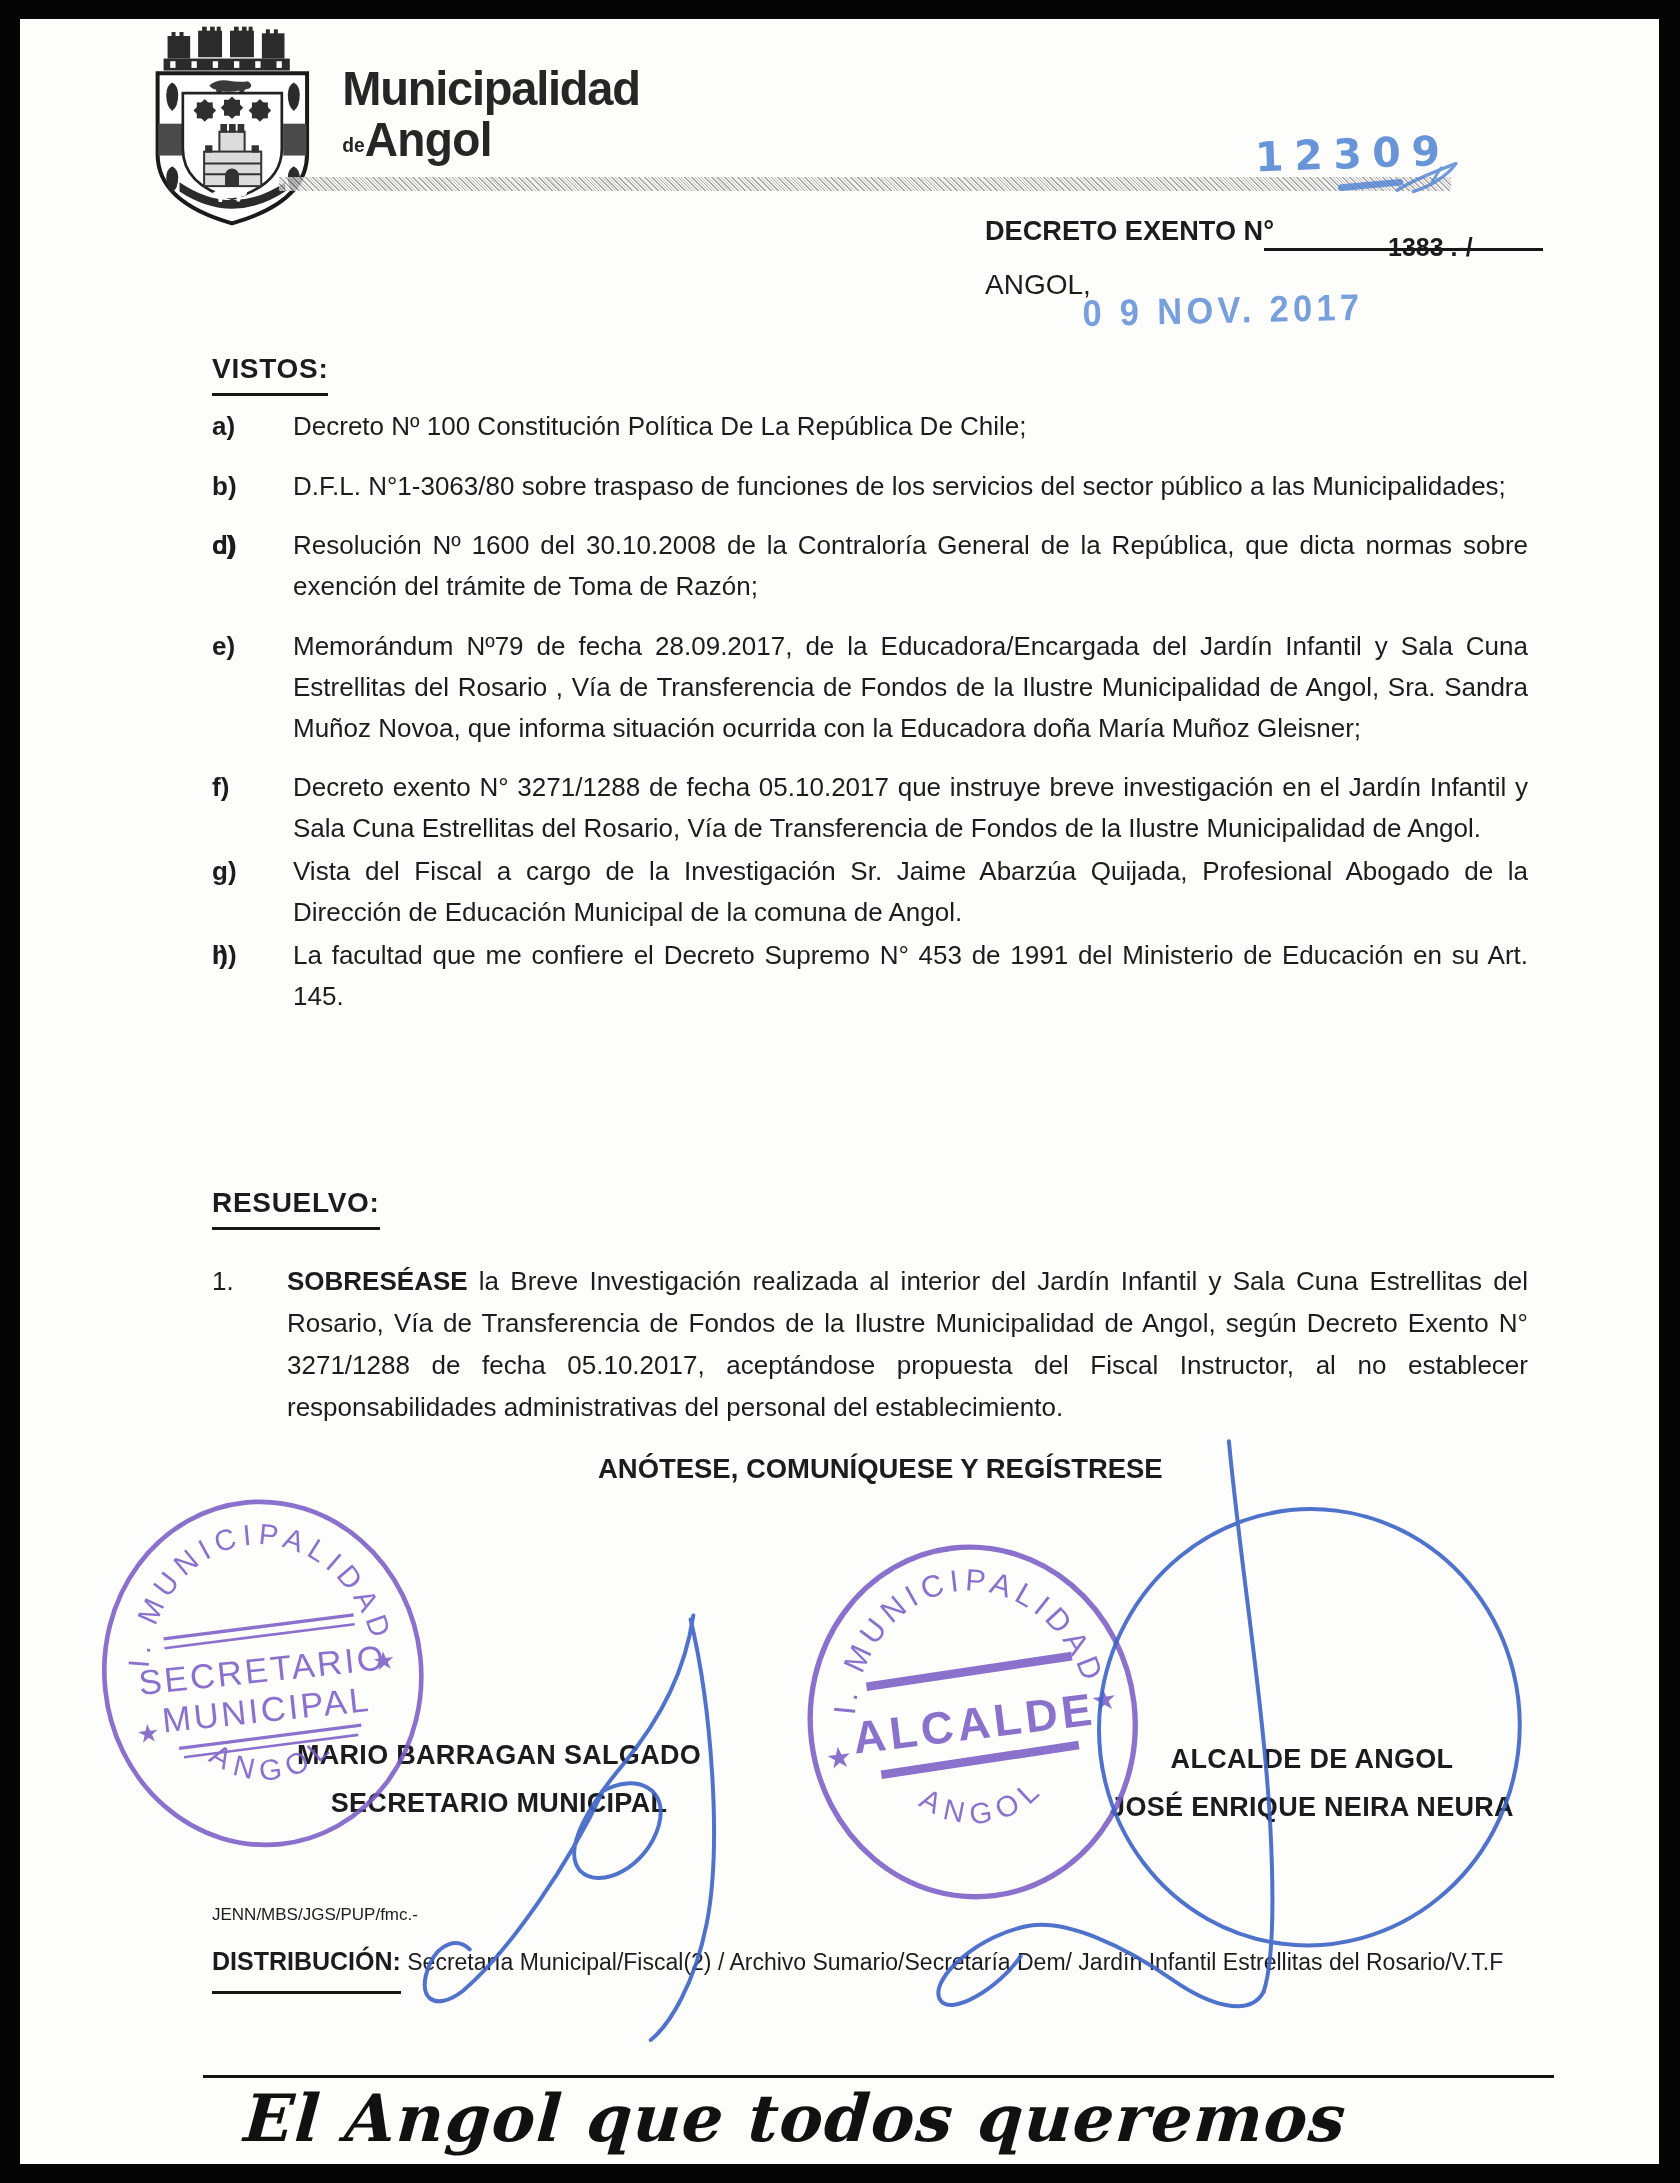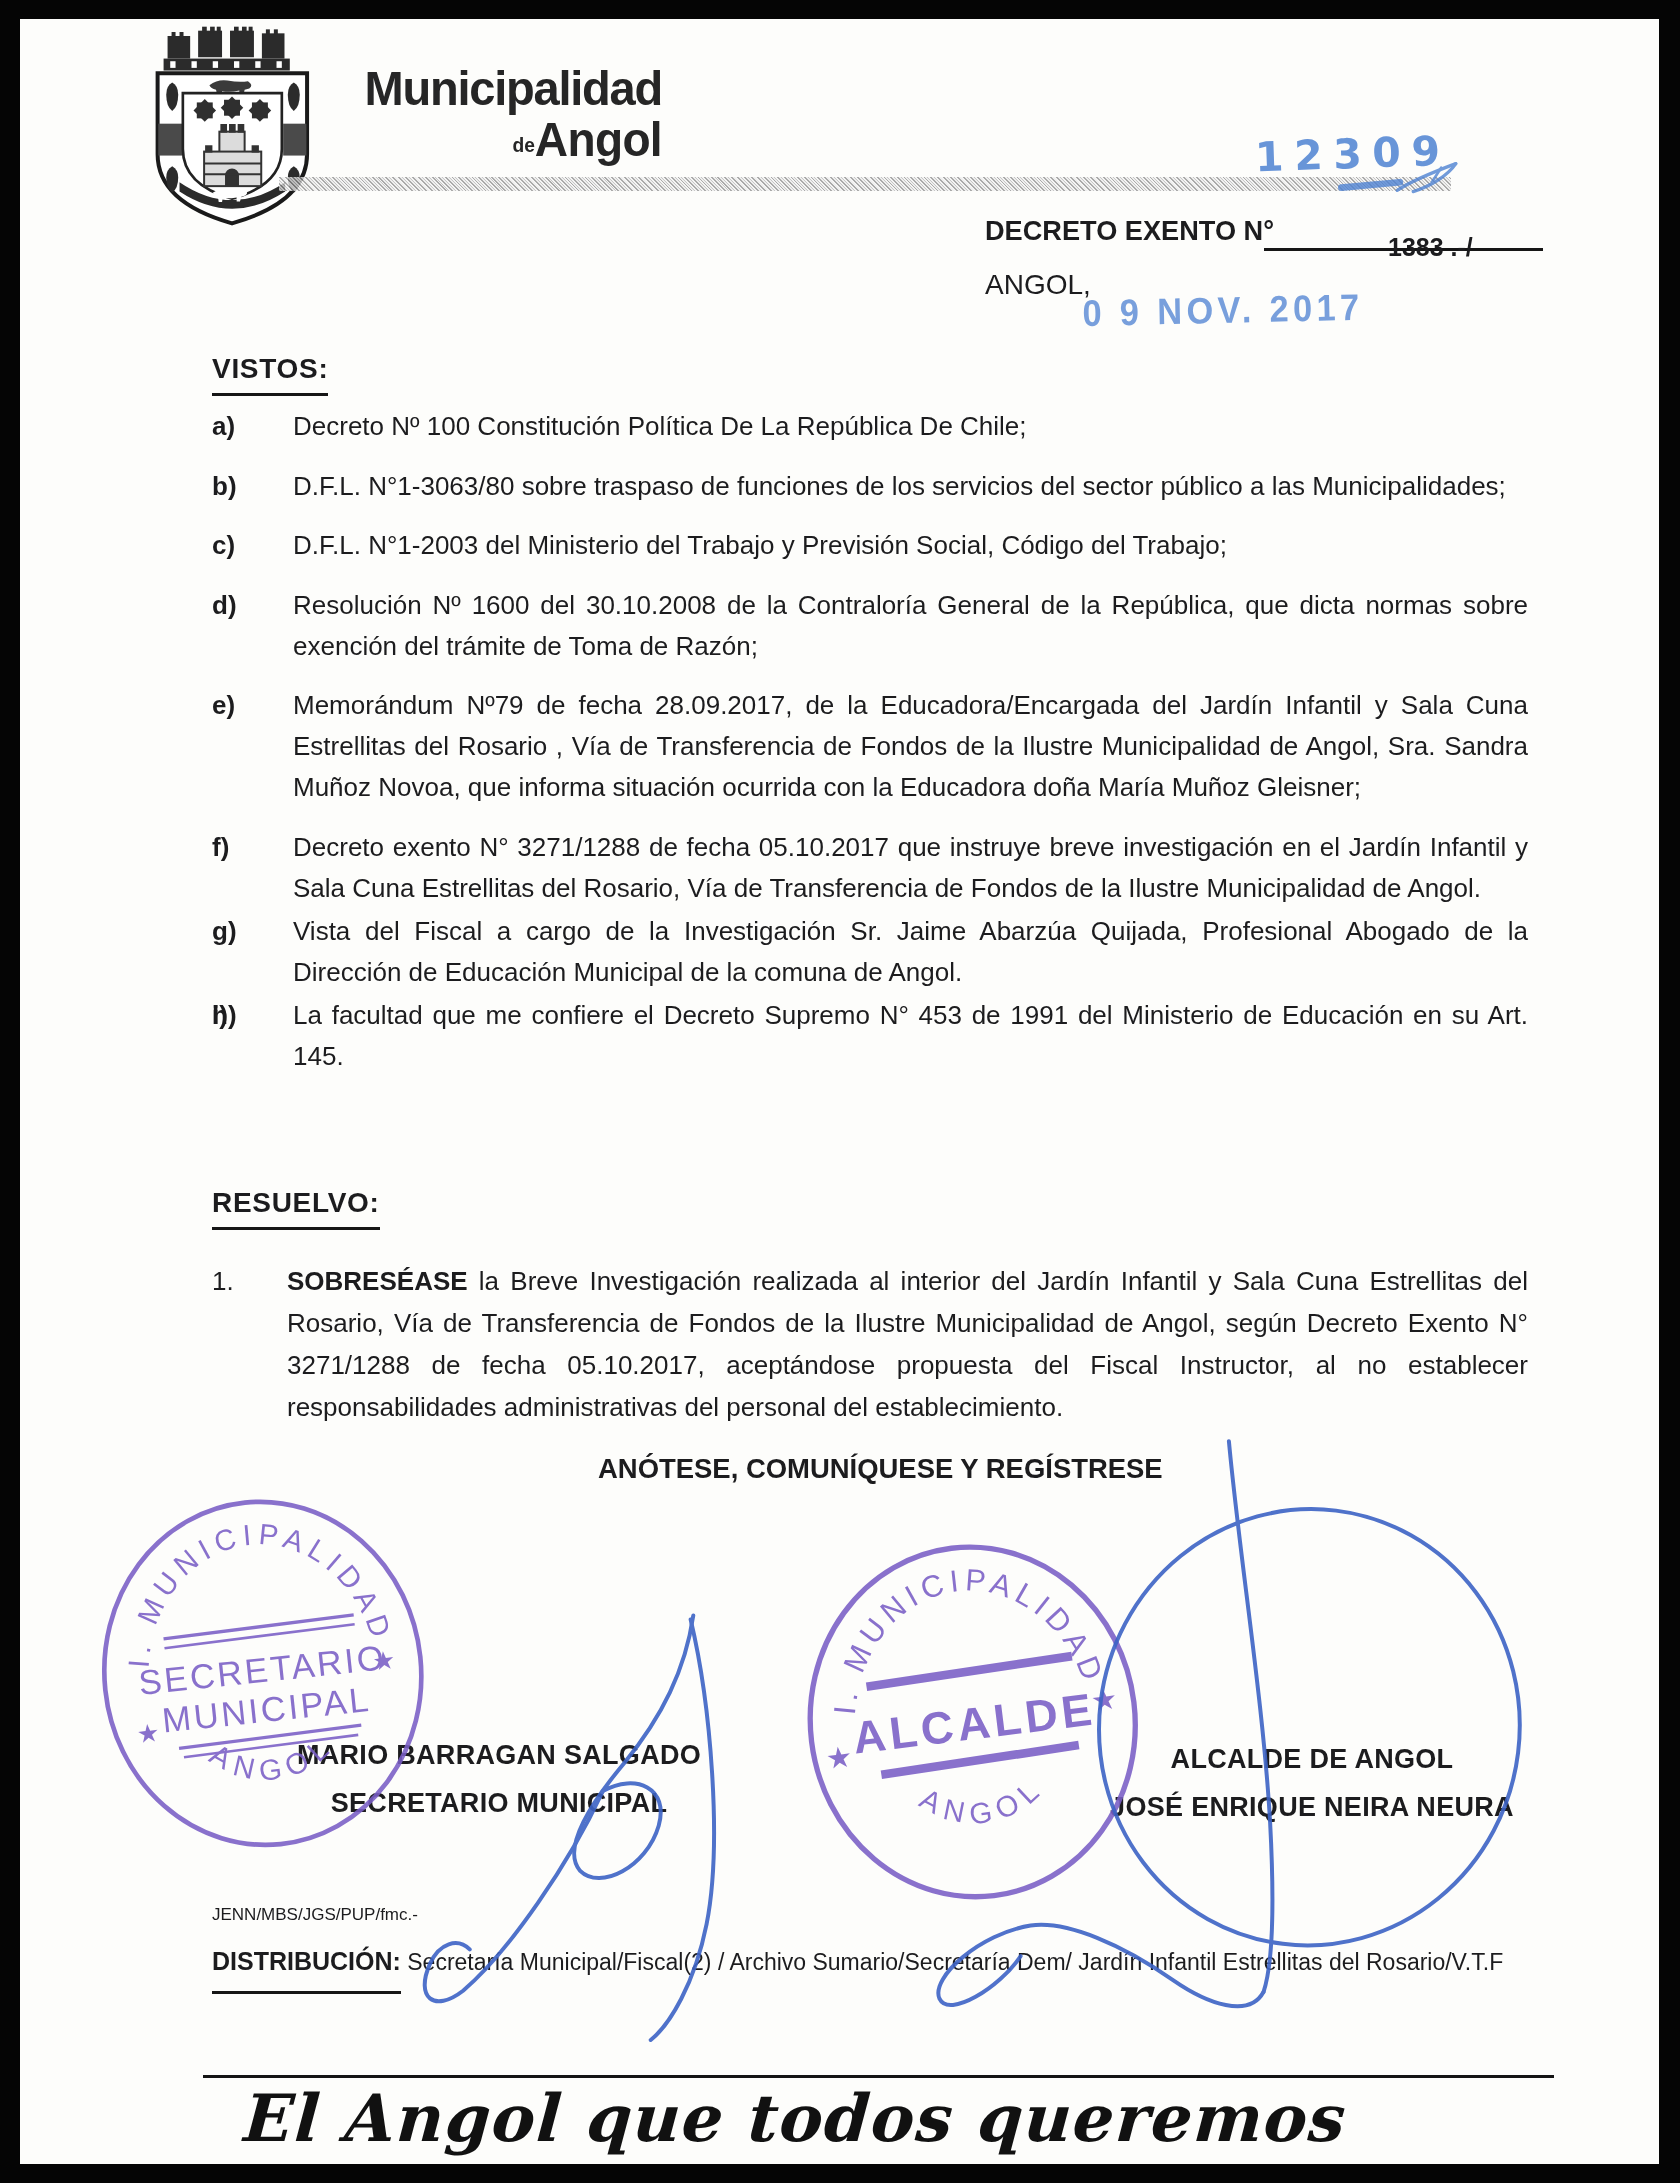--- a/index.html
+++ b/index.html
@@ -10,21 +10,21 @@
     color:#1c1c1e;
     overflow:hidden;
   }
   .sheet{
     position:absolute;left:20px;top:18.6px;width:1639px;height:2145px;
     background:#fdfdfb;
   }
   .abs{position:absolute;}
 
   
-  .logo-text{position:absolute;left:329px;top:64px;width:333px;text-align:right;color:#262626;}
+  .logo-text{position:absolute;left:329px;top:64px;width:333px;color:#262626;}
   .logo-line1{font-size:49px;font-weight:900;letter-spacing:-1.3px;transform:scaleX(.96);transform-origin:right;line-height:49px;}
   .logo-line2{font-size:48px;font-weight:900;letter-spacing:-0.7px;line-height:47px;margin-top:2.7px;transform:scaleX(.96);transform-origin:right;}
   .logo-de{font-size:20px;font-weight:700;vertical-align:4px;letter-spacing:0;}
   .hatch-band{
     position:absolute;left:279px;top:177px;width:1172px;height:14px;
     background:repeating-linear-gradient(45deg,#8f8f8f 0 1.3px,#e9e9e9 1.3px 2.7px,#b5b5b5 2.7px 3.3px,#f2f2f2 3.3px 4.7px);
     opacity:.75;
   }
   .registry-stamp{
     position:absolute;left:1255px;top:130px;font-size:41px;font-weight:600;
@@ -160,21 +160,21 @@
 <div class="decree-underline"></div>
 <div class="decree-number">1383 .-/</div>
 <div class="city-label">ANGOL,</div>
 <div class="date-stamp">0 9 NOV. 2017</div>
 
 <div class="sec-heading h-vistos"><span>VISTOS:</span></div>
 
 <div class="vistos-list">
   <div class="v-item"><span class="v-label">a)</span><span>Decreto Nº 100 Constitución Política De La República De Chile;</span></div>
   <div class="v-item"><span class="v-label">b)</span><span>D.F.L. N°1-3063/80 sobre traspaso de funciones de los servicios del sector público a las Municipalidades;</span></div>
-  <div class="v-item"><span class="v-label">c)</span><span>D.F.L. N°1-2003 del Ministerio del Trabajo y Previsión Social, Código del Trabajo;</span></div>
+  <div class="v-item"><span class="v-label">c)</span></div>
   <div class="v-item"><span class="v-label">d)</span><span>Resolución Nº 1600 del 30.10.2008  de la Contraloría General de la República, que dicta normas sobre exención del trámite de Toma de Razón;</span></div>
   <div class="v-item"><span class="v-label">e)</span><span>Memorándum Nº79 de fecha 28.09.2017, de la  Educadora/Encargada del Jardín Infantil y Sala Cuna Estrellitas del Rosario ,  Vía de Transferencia de Fondos de la Ilustre Municipalidad de Angol, Sra. Sandra Muñoz Novoa, que  informa situación ocurrida con la Educadora doña María Muñoz Gleisner;</span></div>
   <div class="v-item tight"><span class="v-label">f)</span><span>Decreto exento N° 3271/1288  de fecha 05.10.2017 que instruye breve investigación en el Jardín Infantil y Sala Cuna Estrellitas del Rosario,  Vía de Transferencia de Fondos de la Ilustre Municipalidad de Angol.</span></div>
   <div class="v-item tight"><span class="v-label">g)</span><span>Vista del Fiscal a cargo de la Investigación Sr. Jaime Abarzúa Quijada, Profesional Abogado de la Dirección de Educación Municipal de la comuna de Angol.</span></div>
   <div class="v-item tight"><span class="v-label">h)</span></div>
   <div class="v-item tight"><span class="v-label">i)</span><span>La facultad que me confiere el Decreto Supremo N° 453 de 1991 del Ministerio de Educación en su Art. 145.</span></div>
 </div>
 
 <div class="sec-heading h-resuelvo"><span>RESUELVO:</span></div>
 

